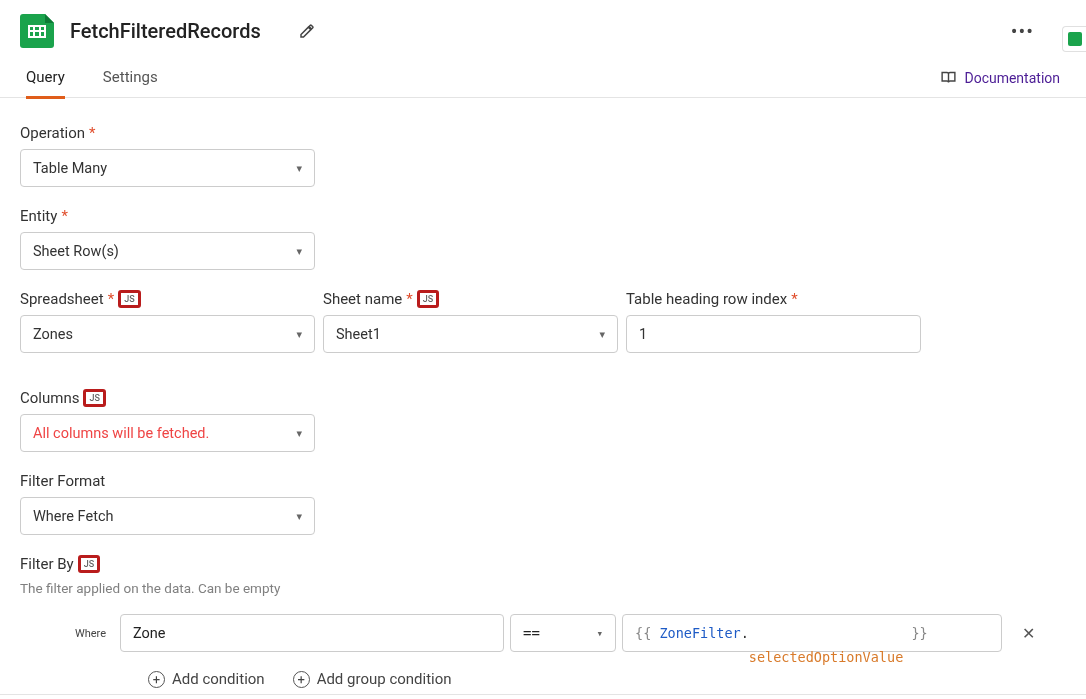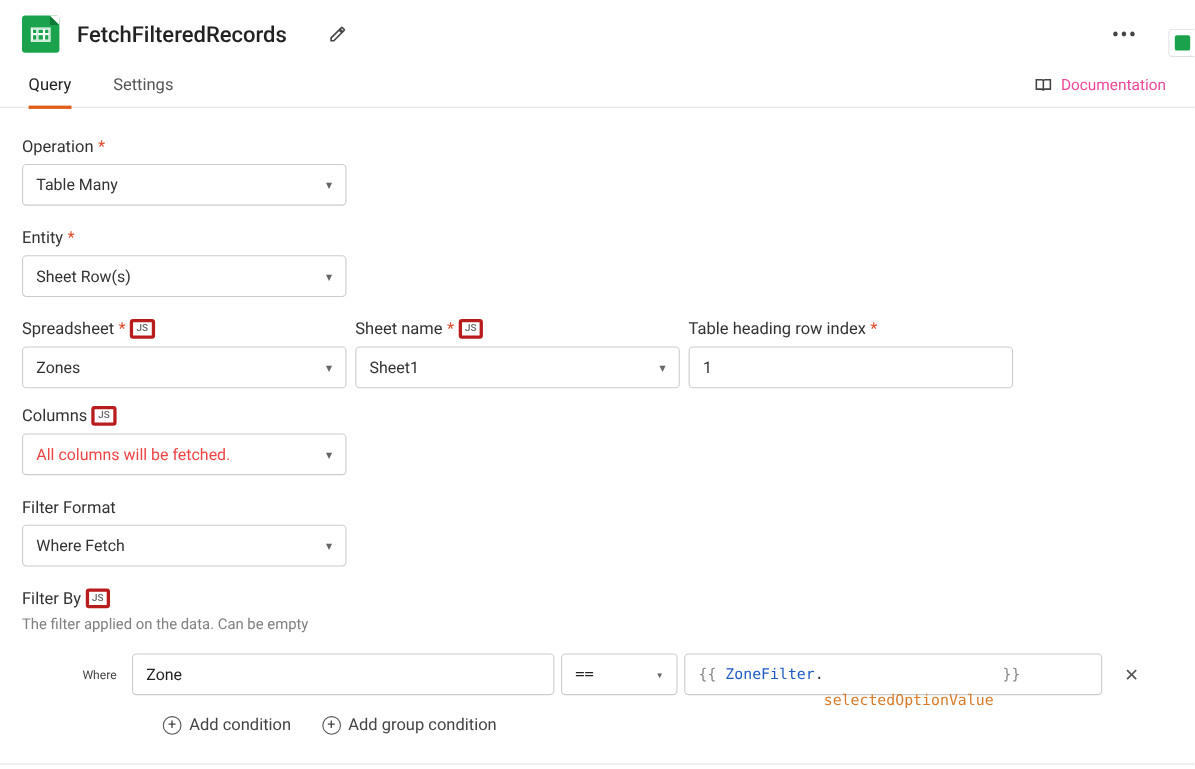--- a/index.html
+++ b/index.html
@@ -122,34 +122,34 @@
     width: 100%;
     height: 3px;
     background: #e05d1a;
   }
   .doc-link {
     position: absolute;
     right: 26px;
     display: flex;
     align-items: center;
     gap: 7px;
-    color: #ec4899;
+    color: #4c1d95;
     cursor: pointer;
     font-size: 14px;
   }
   .content {
     padding: 26px 20px 20px 20px;
   }
   .field {
     margin-bottom: 20px;
   }
   .field-row {
     display: flex;
     gap: 8px;
-    margin-bottom: 16px;
+    margin-bottom: 36px;
   }
   .field-row > .field {
     margin-bottom: 0;
     width: 295px;
   }
   .label {
     display: flex;
     align-items: center;
     gap: 4px;
     font-size: 15px;

